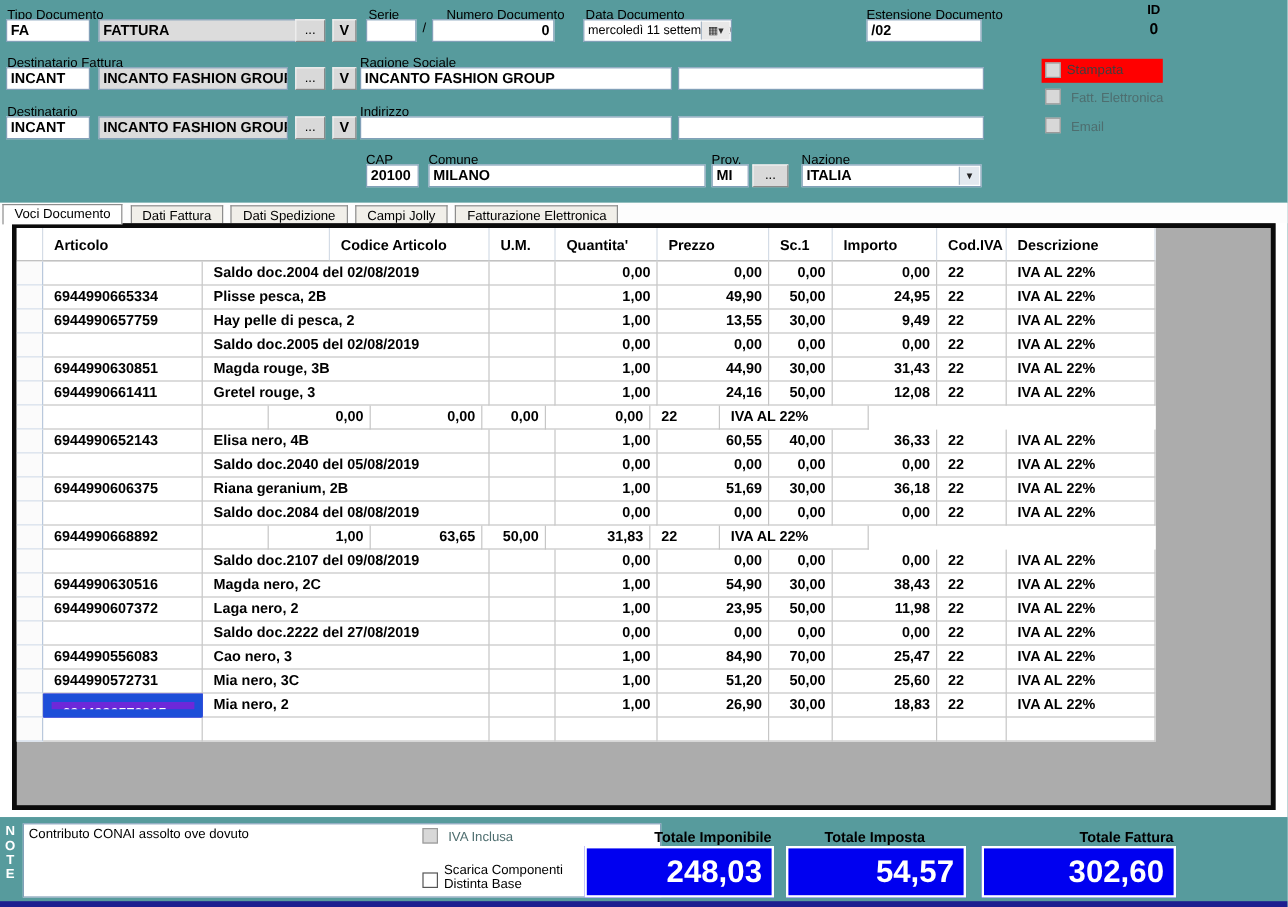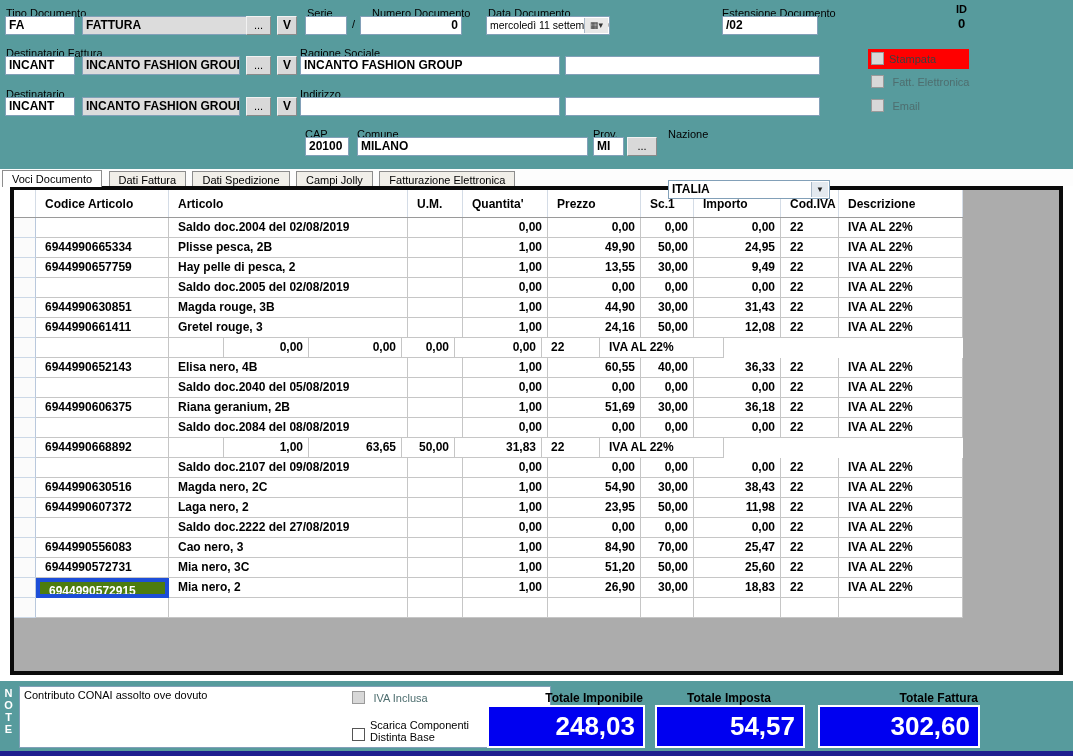--- a/index.html
+++ b/index.html
@@ -38,21 +38,21 @@
            background:#acacac; border:4px solid #0b0b0b; }
   #grid { width:949px; background:#fff; }
   #grid-header { display:flex; height:28px; background:#fff; border-bottom:1px solid #9a9a9a; }
   .hc { font-size:12px; font-weight:bold; line-height:28px; padding-left:9px; border-right:1px solid #d4dce6;
         overflow:hidden; white-space:nowrap; }
   .grow { display:flex; height:20px; background:#fff; }
   .rc { font-size:12px; font-weight:bold; line-height:19px; padding:0 4px 0 9px;
         border-right:1px solid #c6c6c6; border-bottom:1px solid #c6c6c6; overflow:hidden; white-space:nowrap; }
   .rc.a-right { text-align:right; padding-right:5px; }
   .rc.rowhdr { background:#fbfbfb; border-right:1px solid #b9c8dc; border-bottom:1px solid #ccd8e6; }
-  .rc.sel { background:#4d7c0f; color:#fff; border:4px solid #1d4ed8; }
+  .rc.sel { background:#6d28d9; color:#fff; border:7px solid #1d4ed8; }
 
   
   #whiteband { position:absolute; left:0; top:169px; width:1073px; height:512px; background:#fff; z-index:0; }
   #bottom { position:absolute; left:0; top:681px; width:1073px; height:75px; background:#579b9d; z-index:3; }
   #navline { position:absolute; left:0; top:751px; width:1073px; height:5px; background:#1e1e8f; z-index:4; }
 
   #note-letters { width:11px; font-size:11px; font-weight:bold; color:#fff; line-height:12px;
                   word-break:break-all; text-align:center; }
   #note-box { background:#fff; border:1px solid #82a0b8; font-size:11px; padding:2px 4px; color:#000; }
 
@@ -129,39 +129,39 @@
   <div class="abs z2 field" style="left:565px; top:97px; width:255px;"></div>
 
   <div class="abs z2" style="left:305px; top:124px;"><span class="lbl">CAP</span></div>
   <div class="abs z2 field" style="left:305px; top:137px; width:44px;">20100</div>
   <div class="abs z2" style="left:357px; top:124px;"><span class="lbl">Comune</span></div>
   <div class="abs z2 field" style="left:357px; top:137px; width:231px;">MILANO</div>
   <div class="abs z2" style="left:593px; top:124px;"><span class="lbl">Prov.</span></div>
   <div class="abs z2 field" style="left:593px; top:137px; width:31px;">MI</div>
   <div class="abs z2 btn" style="left:627px; top:137px; width:30px;">...</div>
   <div class="abs z2" style="left:668px; top:124px;"><span class="lbl">Nazione</span></div>
-  <div class="abs z2 field" style="left:668px; top:137px; width:162px; padding-right:20px;margin-top:43px;">
+  <div class="abs z2 field" style="left:668px; top:137px; width:150px; padding-right:20px;">
     <span>ITALIA</span>
     <span class="combo-arrow">▼</span>
   </div>
 
   <div id="tabstrip">
     <span class="tab active">Voci Documento</span>
     <span class="tab">Dati Fattura</span>
     <span class="tab">Dati Spedizione</span>
     <span class="tab">Campi Jolly</span>
     <span class="tab">Fatturazione Elettronica</span>
   </div>
 
   <div id="panel">
     <div id="grid">
       <div id="grid-header">
           <div class="hc" style="width: 22px;"></div>
+          <div class="hc" style="width: 239px;">Articolo</div>
           <div class="hc" style="width: 133px;">Codice Articolo</div>
-          <div class="hc" style="width: 239px;">Articolo</div>
           <div class="hc" style="width: 55px;">U.M.</div>
           <div class="hc" style="width: 85px;">Quantita'</div>
           <div class="hc" style="width: 93px;">Prezzo</div>
           <div class="hc" style="width: 53px;">Sc.1</div>
           <div class="hc" style="width: 87px;">Importo</div>
           <div class="hc" style="width: 58px;">Cod.IVA</div>
           <div class="hc" style="width: 124px;">Descrizione</div>
         </div>
       <div id="grid-body">
           <div class="grow">

